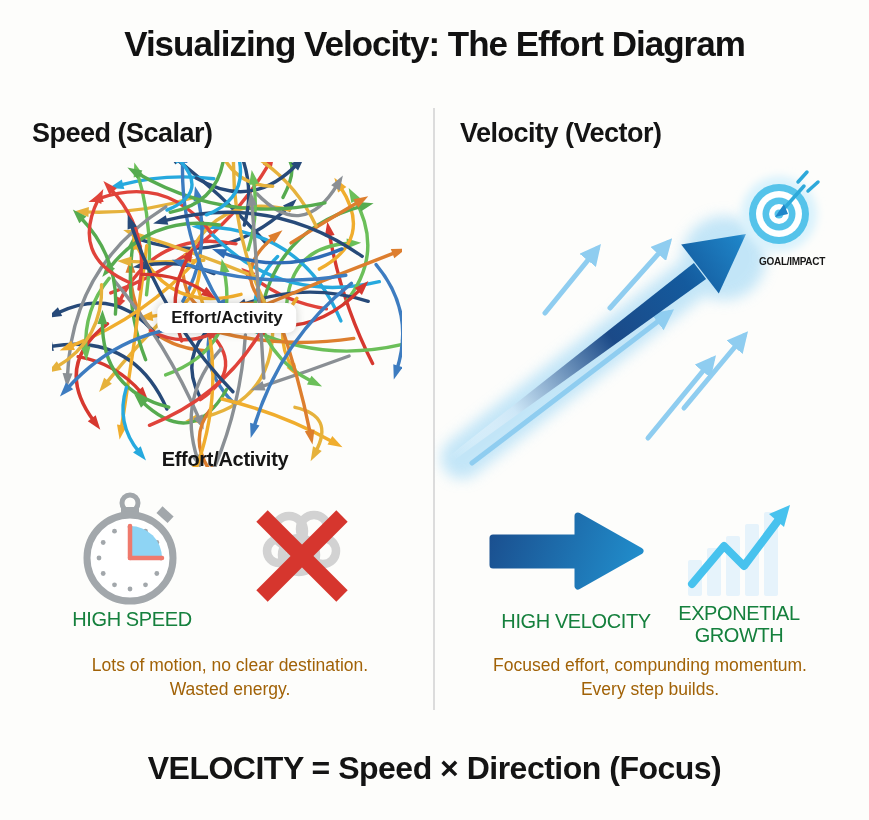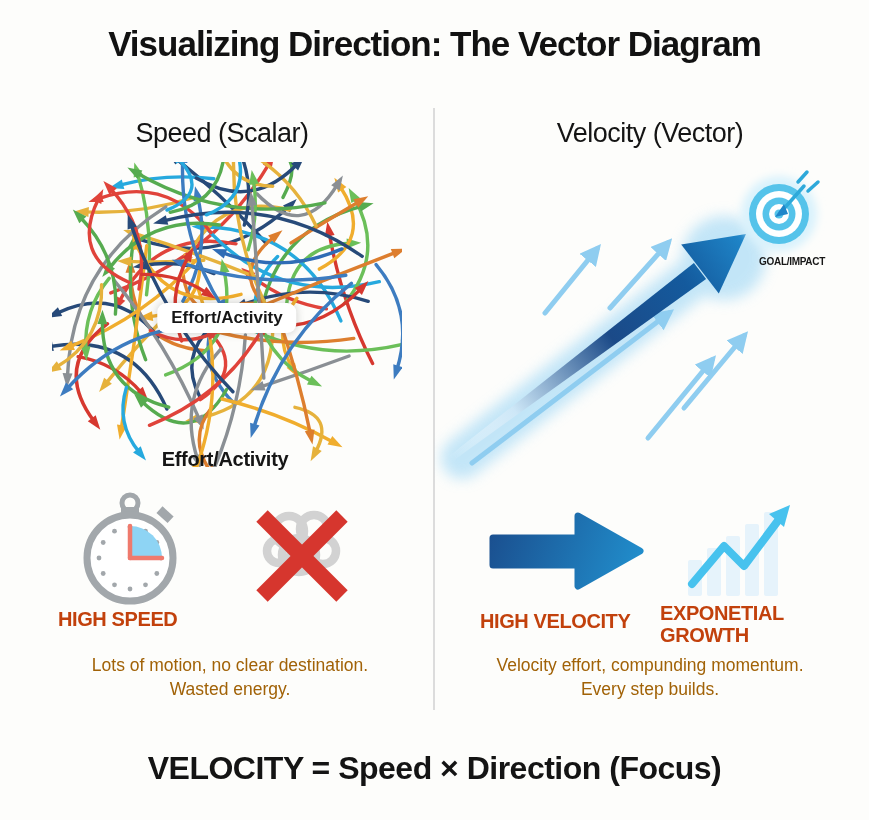--- a/index.html
+++ b/index.html
@@ -2,42 +2,42 @@
 <html><head>
 <meta charset="utf-8">
 <style>
   html,body{margin:0;padding:0;background:#ffffff;}
   .page{position:relative;width:869px;height:820px;background:#fdfdfb;overflow:hidden;
         font-family:"Liberation Sans",sans-serif;color:#161616;}
   .abs{position:absolute;}
   .main-title{top:24px;left:0;width:869px;text-align:center;font-size:35px;font-weight:bold;
               letter-spacing:-1px;color:#121212;}
   .divider{left:433px;top:108px;width:2px;height:602px;background:#dcdcdc;}
-  .col-heading{top:118px;width:380px;text-align:center;font-size:27px;font-weight:normal;
+  .col-heading{top:118px;width:380px;text-align:left;font-size:27px;font-weight:bold;
                letter-spacing:-0.5px;color:#141414;}
   .left-heading{left:32px;}
   .right-heading{left:460px;}
   .pill{background:#ffffff;border-radius:9px;padding:5px 14px;font-size:17px;font-weight:bold;
         box-shadow:0 0 8px rgba(60,60,60,0.25);transform:translate(-50%,-50%);white-space:nowrap;}
   .effort-bottom{left:75px;top:448px;width:300px;text-align:center;font-size:20px;
                  font-weight:bold;letter-spacing:-0.3px;}
-  .icon-label{font-size:20px;font-weight:bold;letter-spacing:-0.4px;color:#c2410c;}
+  .icon-label{font-size:20px;font-weight:normal;letter-spacing:-0.4px;text-align:center;color:#15803d;}
   .caption{font-size:17.5px;line-height:1.38;text-align:center;color:#a16207;white-space:pre-line;}
   .two-line{white-space:pre-line;line-height:1.1;}
   .goal-label{left:722px;top:256px;width:140px;text-align:center;font-size:10px;font-weight:bold;
               letter-spacing:-0.3px;color:#171717;}
   .formula{top:750px;left:0;width:869px;text-align:center;font-size:32px;font-weight:bold;
            letter-spacing:-0.5px;color:#141414;}
 </style>
 </head>
 <body>
 
 <div class="page">
 
-  <div class="abs main-title">Visualizing Direction: The Vector Diagram</div>
+  <div class="abs main-title">Visualizing Velocity: The Effort Diagram</div>
 
   <div class="abs divider"></div>
 
   <div class="abs col-heading left-heading">Speed (Scalar)</div>
 
   <svg class="abs" style="left:52px;top:162px;" width="350" height="305" viewBox="0 0 350 305" id="scribble-svg">
       <path d="M320.6 201.5 Q289.0 139.2 277.1 70.3" stroke="#d6382f" stroke-width="3.4" fill="none" stroke-linecap="round"></path>
       <polygon points="275.3,59.7 282.6,73.0 272.8,74.7" fill="#d6382f"></polygon>
       <path d="M181.7 241.0 Q137.9 196.9 169.2 143.1" stroke="#3d7cc0" stroke-width="3.4" fill="none" stroke-linecap="round"></path>
       <polygon points="174.6,133.8 171.7,148.7 163.1,143.7" fill="#3d7cc0"></polygon>
@@ -343,18 +343,18 @@
       <rect x="82" y="22" width="14" height="84" rx="2"></rect>
     </g>
     <polyline points="10,94 42,56 62,76 98,28" fill="none" stroke="#47c2ee" stroke-width="8" stroke-linecap="round" stroke-linejoin="round"></polyline>
     <polygon points="108,15 102,37 87,24" fill="#47c2ee"></polygon>
   </svg>
 
   <div class="abs icon-label" style="left:480px;top:610px;width:192px;">HIGH VELOCITY</div>
   <div class="abs icon-label two-line" style="left:660px;top:602px;width:158px;">EXPONETIAL
 GROWTH</div>
 
-  <div class="abs caption" style="left:448px;top:653px;width:404px;">Velocity effort, compunding momentum.
+  <div class="abs caption" style="left:448px;top:653px;width:404px;">Focused effort, compunding momentum.
 Every step builds.</div>
 
   <div class="abs formula">VELOCITY = Speed × Direction (Focus)</div>
 
 </div>
 
 </body></html>

